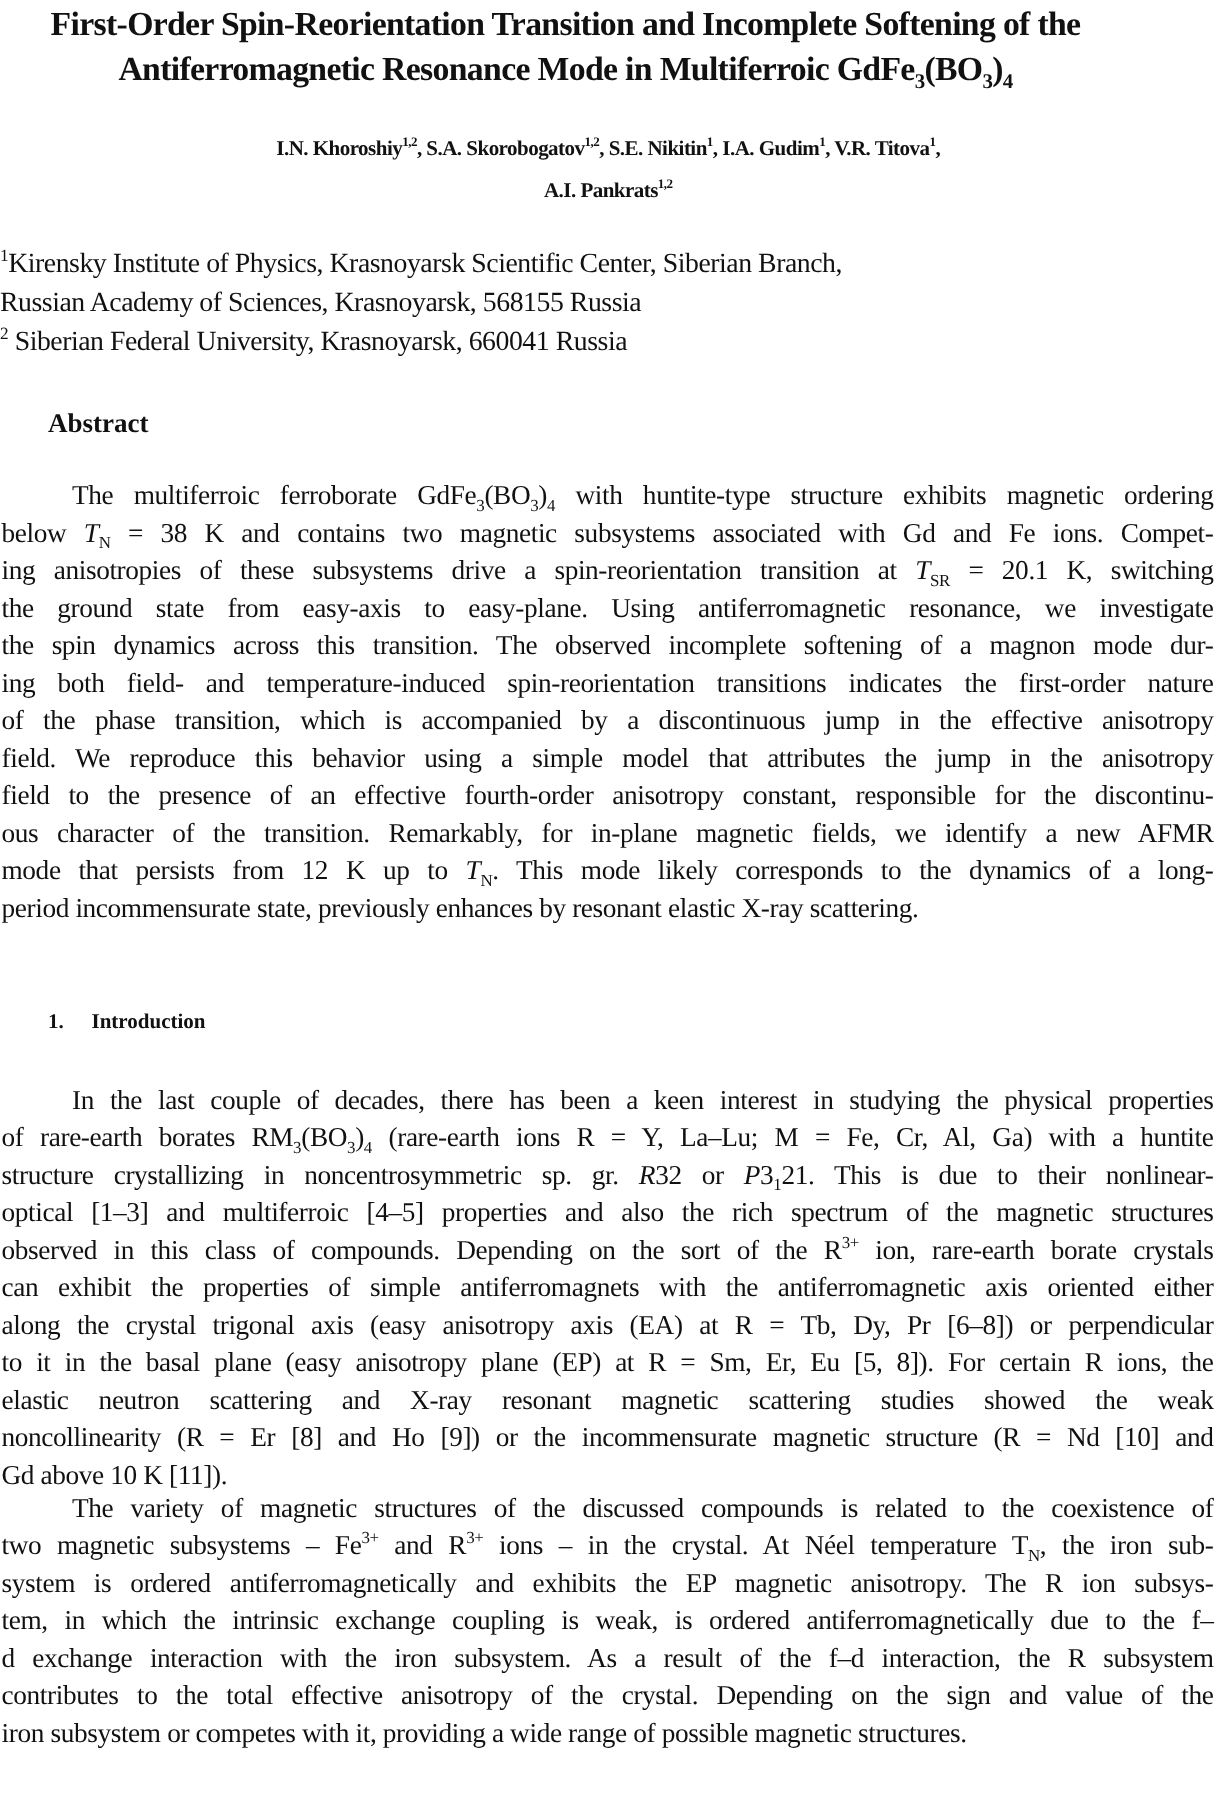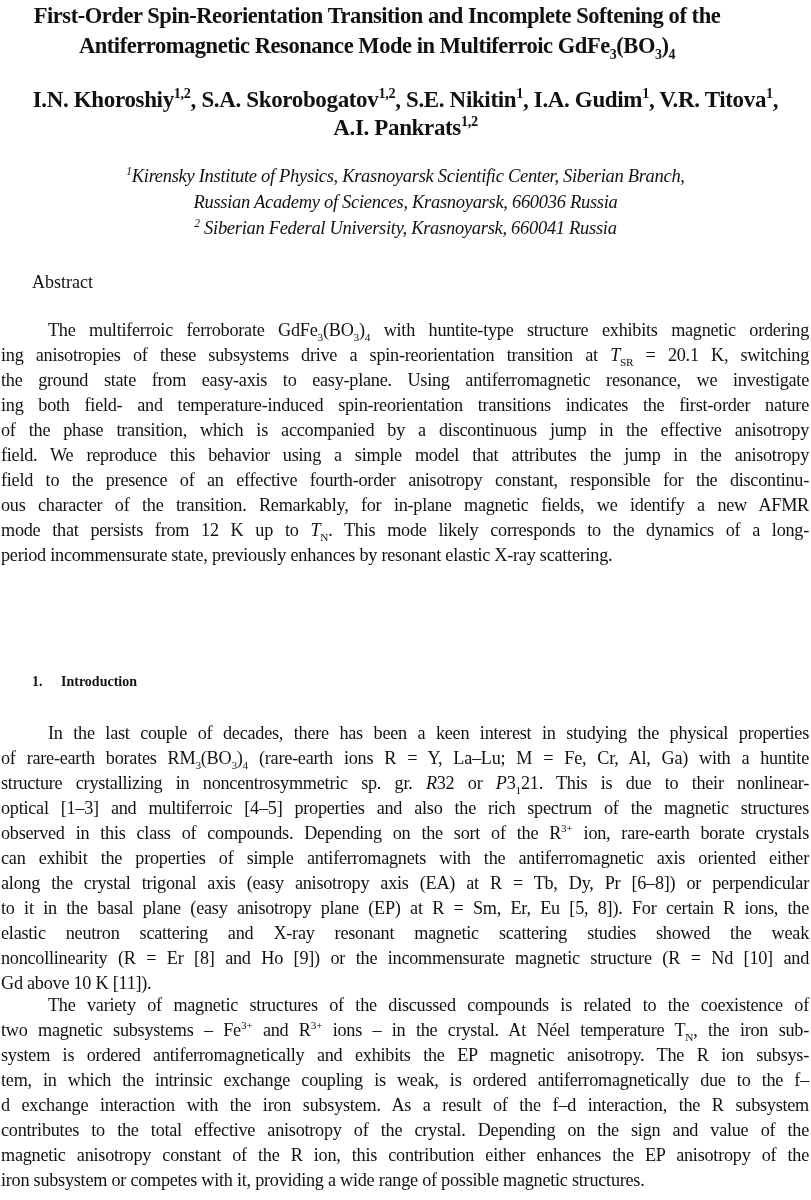--- a/index.html
+++ b/index.html
@@ -9,33 +9,33 @@
     color: #111111;
   }
   .page { position: absolute; left: 0; top: 0; width: 811px; }
   .title {
     position: absolute; left: 0; width: 754px; top: 1px;
     text-align: center; font-weight: bold; font-size: 22.5px; line-height: 30px;
     letter-spacing: -0.45px;
   }
   .authors {
     position: absolute; left: 0; width: 811px; top: 86px;
-    text-align: center; font-weight: bold; font-size: 23px; line-height: 28px;
+    text-align: center; font-weight: bold; font-size: 14px; line-height: 28px;
     letter-spacing: -0.35px;
   }
   .affil {
     position: absolute; left: 0; width: 811px; top: 163px;
-    text-align: center; font-style: italic; font-size: 18.5px; line-height: 26px;
+    text-align: left; font-size: 18.5px; line-height: 26px;
     letter-spacing: -0.3px;
   }
   sup { font-size: 62%; line-height: 0; vertical-align: super; }
   sub { font-size: 62%; line-height: 0; vertical-align: sub; }
   .h-abstract {
     position: absolute; left: 32px; top: 270px;
-    font-weight: normal; font-size: 18px; line-height: 24px;
+    font-weight: bold; font-size: 18px; line-height: 24px;
   }
   .para {
     position: absolute; left: 1px; width: 808px;
     font-size: 18.2px; line-height: 25px; text-align: justify;
     letter-spacing: -0.25px;
   }
   .line { display: block; white-space: nowrap; text-align: justify; text-align-last: justify; }
   .line.last { text-align-last: left; }
   .abstract { top: 318px; }
   .h-intro {
@@ -62,30 +62,32 @@
   <div class="authors">
     <span><span>I.N. Khoroshiy</span><sup>1,2</sup></span>,
     <span><span>S.A. Skorobogatov</span><sup>1,2</sup></span>,
     <span><span>S.E. Nikitin</span><sup>1</sup></span>,
     <span><span>I.A. Gudim</span><sup>1</sup></span>,
     <span><span>V.R. Titova</span><sup>1</sup></span>,<br>
     <span><span>A.I. Pankrats</span><sup>1,2</sup></span>
   </div>
 
   <div class="affil">
-    <span><sup>1</sup><span>Kirensky Institute of Physics, Krasnoyarsk Scientific Center, Siberian Branch,</span><br><span>Russian Academy of Sciences, Krasnoyarsk, 660036 Russia</span></span><br>
+    <span><sup>1</sup><span>Kirensky Institute of Physics, Krasnoyarsk Scientific Center, Siberian Branch,</span><br><span>Russian Academy of Sciences, Krasnoyarsk, 568155 Russia</span></span><br>
     <span><sup>2</sup><span> Siberian Federal University, Krasnoyarsk, 660041 Russia</span></span>
   </div>
 
   <div class="h-abstract">Abstract</div>
 
   <div class="para abstract">
     <span class="line indent"><span>The multiferroic ferroborate GdFe</span><sub>3</sub><span>(BO</span><sub>3</sub><span>)</span><sub>4</sub><span> with huntite-type structure exhibits magnetic ordering</span></span>
+    <span class="line"><span>below </span><i>T</i><sub>N</sub><span> = 38 K and contains two magnetic subsystems associated with Gd and Fe ions. Compet-</span></span>
     <span class="line"><span>ing anisotropies of these subsystems drive a spin-reorientation transition at </span><i>T</i><sub>SR</sub><span> = 20.1 K, switching</span></span>
     <span class="line">the ground state from easy-axis to easy-plane. Using antiferromagnetic resonance, we investigate</span>
+    <span class="line">the spin dynamics across this transition. The observed incomplete softening of a magnon mode dur-</span>
     <span class="line">ing both field- and temperature-induced spin-reorientation transitions indicates the first-order nature</span>
     <span class="line">of the phase transition, which is accompanied by a discontinuous jump in the effective anisotropy</span>
     <span class="line">field. We reproduce this behavior using a simple model that attributes the jump in the anisotropy</span>
     <span class="line">field to the presence of an effective fourth-order anisotropy constant, responsible for the discontinu-</span>
     <span class="line">ous character of the transition. Remarkably, for in-plane magnetic fields, we identify a new AFMR</span>
     <span class="line"><span>mode that persists from 12 K up to </span><i>T</i><sub>N</sub><span>. This mode likely corresponds to the dynamics of a long-</span></span>
     <span class="line last">period incommensurate state, previously enhances by resonant elastic X-ray scattering.</span>
   </div>
 
   <div class="h-intro">
@@ -106,17 +108,16 @@
     <span class="line last">Gd above 10 K [11]).</span>
   </div>
 
   <div class="para intro2">
     <span class="line indent2">The variety of magnetic structures of the discussed compounds is related to the coexistence of</span>
     <span class="line"><span>two magnetic subsystems – Fe</span><sup>3+</sup><span> and R</span><sup>3+</sup><span> ions – in the crystal. At Néel temperature T</span><sub>N</sub><span>, the iron sub-</span></span>
     <span class="line">system is ordered antiferromagnetically and exhibits the EP magnetic anisotropy. The R ion subsys-</span>
     <span class="line">tem, in which the intrinsic exchange coupling is weak, is ordered antiferromagnetically due to the f–</span>
     <span class="line">d exchange interaction with the iron subsystem. As a result of the f–d interaction, the R subsystem</span>
     <span class="line">contributes to the total effective anisotropy of the crystal. Depending on the sign and value of the</span>
-    <span class="line">magnetic anisotropy constant of the R ion, this contribution either enhances the EP anisotropy of the</span>
     <span class="line last">iron subsystem or competes with it, providing a wide range of possible magnetic structures.</span>
   </div>
 
 </div>
 
 </body></html>

